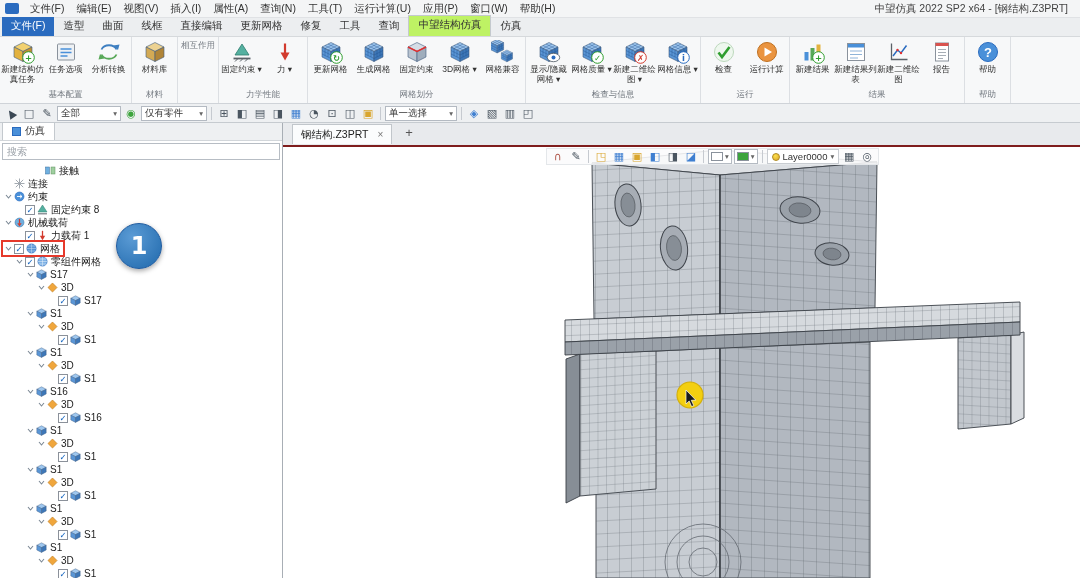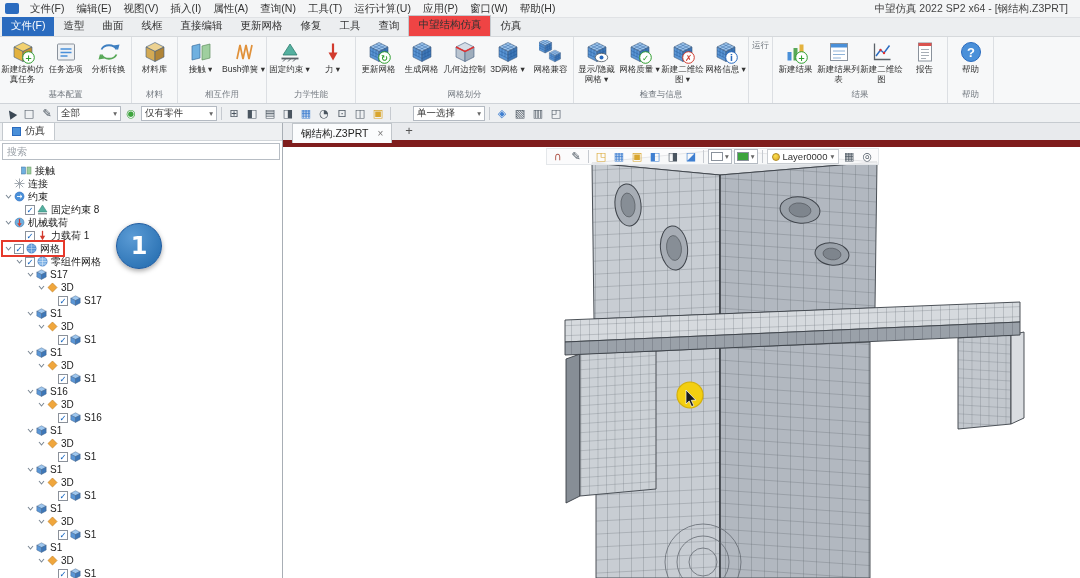--- a/index.html
+++ b/index.html
@@ -11,21 +11,21 @@
   .menubar{height:18px;background:#f4f5f6;border-bottom:1px solid #e0e2e5;display:flex;align-items:center;padding:0 4px;flex:none}
   .appicon{width:14px;height:11px;background:#2a6bbf;border-radius:2px;margin:0 5px 0 1px;flex:none}
   .menus{display:flex;align-items:center}
   .menu-item{font-size:10.5px;color:#333;padding:1px 6px;white-space:nowrap}
   .titletext{margin-left:auto;font-size:10.5px;color:#444;padding-right:8px;white-space:nowrap}
 
   
   .tabrow{height:19px;background:#eceef0;border-bottom:1px solid #d6d9dc;display:flex;align-items:flex-end;padding-left:2px;flex:none}
   .rtab{font-size:10.5px;color:#333;padding:2px 9px 3px;white-space:nowrap}
   .rtab.file{background:#2a6bbf;color:#fff}
-  .rtab.active{background:#ef4444;border:1px solid #c4c9ce;border-bottom:none;padding-bottom:4px}
+  .rtab.active{background:#bef264;border:1px solid #c4c9ce;border-bottom:none;padding-bottom:4px}
 
   
   .ribbon{height:67px;background:#f7f8f9;border-bottom:1px solid #cfd3d8;display:flex;overflow:hidden;flex:none}
   .rgroup{display:flex;flex-direction:column;border-right:1px solid #dcdfe3;padding:2px 1px 0;flex:none}
   .rbuttons{flex:1;display:flex;align-items:flex-start}
   .rbtn{width:43px;display:flex;flex-direction:column;align-items:center;padding-top:1px;cursor:default}
   .ric{width:24px;height:24px;flex:none}
   .rlabel{font-size:8.5px;line-height:9.5px;text-align:center;color:#333;margin-top:1px;word-break:break-all;max-height:19px;overflow:hidden}
   .rgl{font-size:8.5px;color:#737980;text-align:center;padding:1px 2px 2px;white-space:nowrap}
 
@@ -55,21 +55,21 @@
   .tree-row{height:13px;display:flex;align-items:center;font-size:10px;color:#222;white-space:nowrap}
   .row-inner{display:inline-flex;align-items:center;gap:2px;padding:0 3px 0 1px;height:13px}
   .row-inner.hl{outline:2px solid #e6392b}
   .chev,.chev-sp{width:8px;height:8px;display:inline-flex;align-items:center;justify-content:center;flex:none}
   .cb{width:10px;height:10px;border:1px solid #8b919a;background:#fff;font-size:8.5px;line-height:8px;color:#1565c0;text-align:center;flex:none;font-family:"DejaVu Sans",sans-serif}
   .ti{width:11px;height:11px;display:inline-flex;flex:none}
   .tree-label{padding-left:1px}
 
   
   .viewport{flex:1;display:flex;flex-direction:column;min-width:0;background:#fff}
-  .doctabs{height:24px;background:#e8eaed;border-bottom:7px solid #7f1d1d;display:flex;align-items:flex-start;padding-left:9px;gap:13px;flex:none}
+  .doctabs{height:24px;background:#e8eaed;border-bottom:2px solid #7f1d1d;display:flex;align-items:center;padding-left:9px;gap:13px;flex:none}
   .doctab{background:#fbfcfd;border:1px solid #c1c6cb;border-bottom:none;height:20px;display:inline-flex;align-items:center;gap:9px;padding:0 8px;font-size:10.5px;color:#222}
   .doctab .x{color:#777;font-size:10px}
   .plus{font-size:13px;color:#555;padding-bottom:3px}
   .canvas{position:relative;flex:1;overflow:hidden;background:#fff}
   .vtoolbar{position:absolute;left:263px;top:1px;height:17px;display:flex;align-items:center;gap:2px;background:rgba(250,251,252,0.88);border:1px solid #e4e7ea;padding:0 3px;z-index:5}
   .model{position:absolute;left:0;top:0}
 
   
   .annot{position:absolute;left:116px;top:223px;width:46px;height:46px;border-radius:50%;
     background:radial-gradient(circle at 35% 30%,#5b9bd5,#2e75b6 75%);border:1px solid #1f5a9e;
@@ -152,35 +152,20 @@
                 <polygon points="12,2.5 21,7 12,11.5 3,7" fill="#ecd292" stroke="#3f5a7d" stroke-width="0.6"></polygon>
                 <polygon points="3,7 12,11.5 12,21.5 3,17" fill="#d3aa55" stroke="#3f5a7d" stroke-width="0.6"></polygon>
                 <polygon points="21,7 12,11.5 12,21.5 21,17" fill="#b08437" stroke="#3f5a7d" stroke-width="0.6"></polygon>
               </svg></div>
             <div class="rlabel">材料库</div>
           </div>
         </div>
         <div class="rgl">材料</div>
       </div>
       <div class="rgroup">
-        <div class="rbuttons">
-          <div class="rbtn">
-            <div class="ric"><svg width="24" height="24" viewBox="0 0 24 24">
-                <polygon points="3,6 11,4 11,18 3,20" fill="#6fb0e0" stroke="#3a6f9e" stroke-width="0.7"></polygon>
-                <polygon points="13,6 21,4 21,18 13,20" fill="#9fcf9f" stroke="#5f8f5f" stroke-width="0.7"></polygon>
-              </svg></div>
-            <div class="rlabel">接触 ▾</div>
-          </div>
-          <div class="rbtn">
-            <div class="ric"><svg width="24" height="24" viewBox="0 0 24 24">
-                <path d="M5 19 8 5 11 19 14 5 17 19 20 5" fill="none" stroke="#e0913a" stroke-width="1.7"></path>
-              </svg></div>
-            <div class="rlabel">Bush弹簧 ▾</div>
-          </div>
-        </div>
         <div class="rgl">相互作用</div>
       </div>
       <div class="rgroup">
         <div class="rbuttons">
           <div class="rbtn">
             <div class="ric"><svg width="24" height="24" viewBox="0 0 24 24">
                 <polygon points="12,4 19,15 5,15" fill="#54b0a0" stroke="#2e7d6e" stroke-width="0.8"></polygon>
                 <path d="M3.5 18.5h17" stroke="#5a6168" stroke-width="1.8"></path>
                 <path d="M5 21.5l3-3M10 21.5l3-3M15 21.5l3-3" stroke="#5a6168" stroke-width="1"></path>
               </svg></div>
@@ -218,21 +203,21 @@
               </svg></div>
             <div class="rlabel">生成网格</div>
           </div>
           <div class="rbtn">
             <div class="ric"><svg width="24" height="24" viewBox="0 0 24 24">
                 <polygon points="12,2.5 21,7 12,11.5 3,7" fill="#d5dde6" stroke="#3f5a7d" stroke-width="0.6"></polygon>
                 <polygon points="3,7 12,11.5 12,21.5 3,17" fill="#b9c4d0" stroke="#3f5a7d" stroke-width="0.6"></polygon>
                 <polygon points="21,7 12,11.5 12,21.5 21,17" fill="#9fadbc" stroke="#3f5a7d" stroke-width="0.6"></polygon>
                 <path d="M3,7 12,11.5 21,7" stroke="#e03030" stroke-width="1.5" fill="none"></path>
               </svg></div>
-            <div class="rlabel">几何边控制</div>
+            <div class="rlabel">固定约束</div>
           </div>
           <div class="rbtn">
             <div class="ric"><svg width="24" height="24" viewBox="0 0 24 24">
                 <polygon points="12,2.5 21,7 12,11.5 3,7" fill="#9ec7ef" stroke="#3f5a7d" stroke-width="0.6"></polygon>
                 <polygon points="3,7 12,11.5 12,21.5 3,17" fill="#5a96d6" stroke="#3f5a7d" stroke-width="0.6"></polygon>
                 <polygon points="21,7 12,11.5 12,21.5 21,17" fill="#3d77b8" stroke="#3f5a7d" stroke-width="0.6"></polygon>
                 <path d="M6,5.5 15,10 M9,4 18,8.5 M6,8.5 15,4 M9,10 18,5.5 M3,10.5 12,15 21,10.5 M3,14 12,18.5 21,14 M6,8.7 6,15.5 M9,10.2 9,17 M15,10.2 15,17 M18,8.7 18,15.5" stroke="#1f4e8c" stroke-width="0.45" fill="none" opacity="0.9"></path>
               </svg></div>
             <div class="rlabel">3D网格 ▾</div>
           </div>
@@ -299,20 +284,36 @@
                 <path d="M6,5.5 15,10 M9,4 18,8.5 M6,8.5 15,4 M9,10 18,5.5 M3,10.5 12,15 21,10.5 M3,14 12,18.5 21,14 M6,8.7 6,15.5 M9,10.2 9,17 M15,10.2 15,17 M18,8.7 18,15.5" stroke="#1f4e8c" stroke-width="0.45" fill="none" opacity="0.9"></path>
                 <circle cx="17.5" cy="17.5" r="5.8" fill="#fff" stroke="#2a6bbf" stroke-width="1"></circle>
                 <text x="17.5" y="20.6" font-size="8.5" font-weight="bold" text-anchor="middle" fill="#2a6bbf" font-family="DejaVu Sans,sans-serif">i</text>
               </svg></div>
             <div class="rlabel">网格信息 ▾</div>
           </div>
         </div>
         <div class="rgl">检查与信息</div>
       </div>
       <div class="rgroup">
+        <div class="rbuttons">
+          <div class="rbtn">
+            <div class="ric"><svg width="24" height="24" viewBox="0 0 24 24">
+                <circle cx="12" cy="12" r="9.5" fill="#eef7ee" stroke="#bcd8bc"></circle>
+                <path d="M6.5 12.5l3.5 4.5L17.5 7" stroke="#2f9e2f" stroke-width="2.6" fill="none"></path>
+              </svg></div>
+            <div class="rlabel">检查</div>
+          </div>
+          <div class="rbtn">
+            <div class="ric"><svg width="24" height="24" viewBox="0 0 24 24">
+                <circle cx="12" cy="12" r="9.5" fill="#ea9440" stroke="#bf7020"></circle>
+                <polygon points="9.5,7.5 17,12 9.5,16.5" fill="#fff"></polygon>
+              </svg></div>
+            <div class="rlabel">运行计算</div>
+          </div>
+        </div>
         <div class="rgl">运行</div>
       </div>
       <div class="rgroup">
         <div class="rbuttons">
           <div class="rbtn">
             <div class="ric"><svg width="24" height="24" viewBox="0 0 24 24">
                 <rect x="3.5" y="12" width="4" height="8.5" fill="#4a90d9"></rect>
                 <rect x="9.5" y="8" width="4" height="12.5" fill="#58a858"></rect>
                 <rect x="15.5" y="4.5" width="4" height="16" fill="#e3b23f"></rect>
                 <circle cx="17.5" cy="17.5" r="5.8" fill="#fff" stroke="#2f9e2f" stroke-width="1"></circle>
@@ -364,36 +365,36 @@
 
   <div class="quickbar">
       <span class="qicon" style="color: rgb(58, 71, 84); transform: rotate(-35deg);">▲</span>
       <span class="qicon" style="color: rgb(74, 85, 96);">□</span>
       <span class="qicon" style="color: rgb(74, 85, 96);">✎</span>
       <span class="qcombo" style="width: 64px;">
         <span>全部</span>
         <span class="dda">▾</span>
       </span>
       <span class="qicon" style="color: rgb(61, 164, 61);">◉</span>
-      <span class="qcombo" style="width: 76px;">
+      <span class="qcombo" style="width: 66px;">
         <span>仅有零件</span>
         <span class="dda">▾</span>
       </span>
       <span class="qsep"></span>
       <span class="qicon" style="color: rgb(74, 85, 96);">⊞</span>
       <span class="qicon" style="color: rgb(74, 85, 96);">◧</span>
       <span class="qicon" style="color: rgb(74, 85, 96);">▤</span>
       <span class="qicon" style="color: rgb(74, 85, 96);">◨</span>
       <span class="qicon" style="color: rgb(63, 127, 209);">▦</span>
       <span class="qicon" style="color: rgb(74, 85, 96);">◔</span>
       <span class="qicon" style="color: rgb(74, 85, 96);">⊡</span>
       <span class="qicon" style="color: rgb(74, 85, 96);">◫</span>
       <span class="qicon" style="color: rgb(217, 166, 46);">▣</span>
       <span class="qsep"></span>
-      <span class="qcombo" style="width: 72px; margin-left: 18px;">
+      <span class="qcombo" style="width: 72px;">
         <span>单一选择</span>
         <span class="dda">▾</span>
       </span>
       <span class="qsep"></span>
       <span class="qicon" style="color: rgb(63, 127, 209);">◈</span>
       <span class="qicon" style="color: rgb(74, 85, 96);">▧</span>
       <span class="qicon" style="color: rgb(74, 85, 96);">▥</span>
       <span class="qicon" style="color: rgb(74, 85, 96);">◰</span>
     </div>
 
@@ -403,21 +404,21 @@
       <div class="side-tabrow">
         <span class="side-tab">
           <span class="side-tab-icon"></span>
           <span>仿真</span>
         </span>
       </div>
       <div class="search">
         <input class="search-input" placeholder="搜索" style="">
       </div>
       <div class="tree">
-          <div class="tree-row" style="padding-left: 10px;">
+          <div class="tree-row" style="padding-left: 18px; margin-left: 16px;">
             <span class="row-inner">
               <span class="chev-sp"></span>
               <span class="ti">
                 <svg width="11" height="11" viewBox="0 0 11 11">
                   <rect x="0.5" y="2" width="4" height="7" fill="#6fb0e0" stroke="#3a6f9e" stroke-width="0.5"></rect>
                   <rect x="6" y="2" width="4" height="7" fill="#9fcf9f" stroke="#5f8f5f" stroke-width="0.5"></rect>
                 </svg>
               </span>
               <span class="tree-label">接触</span>
             </span>

